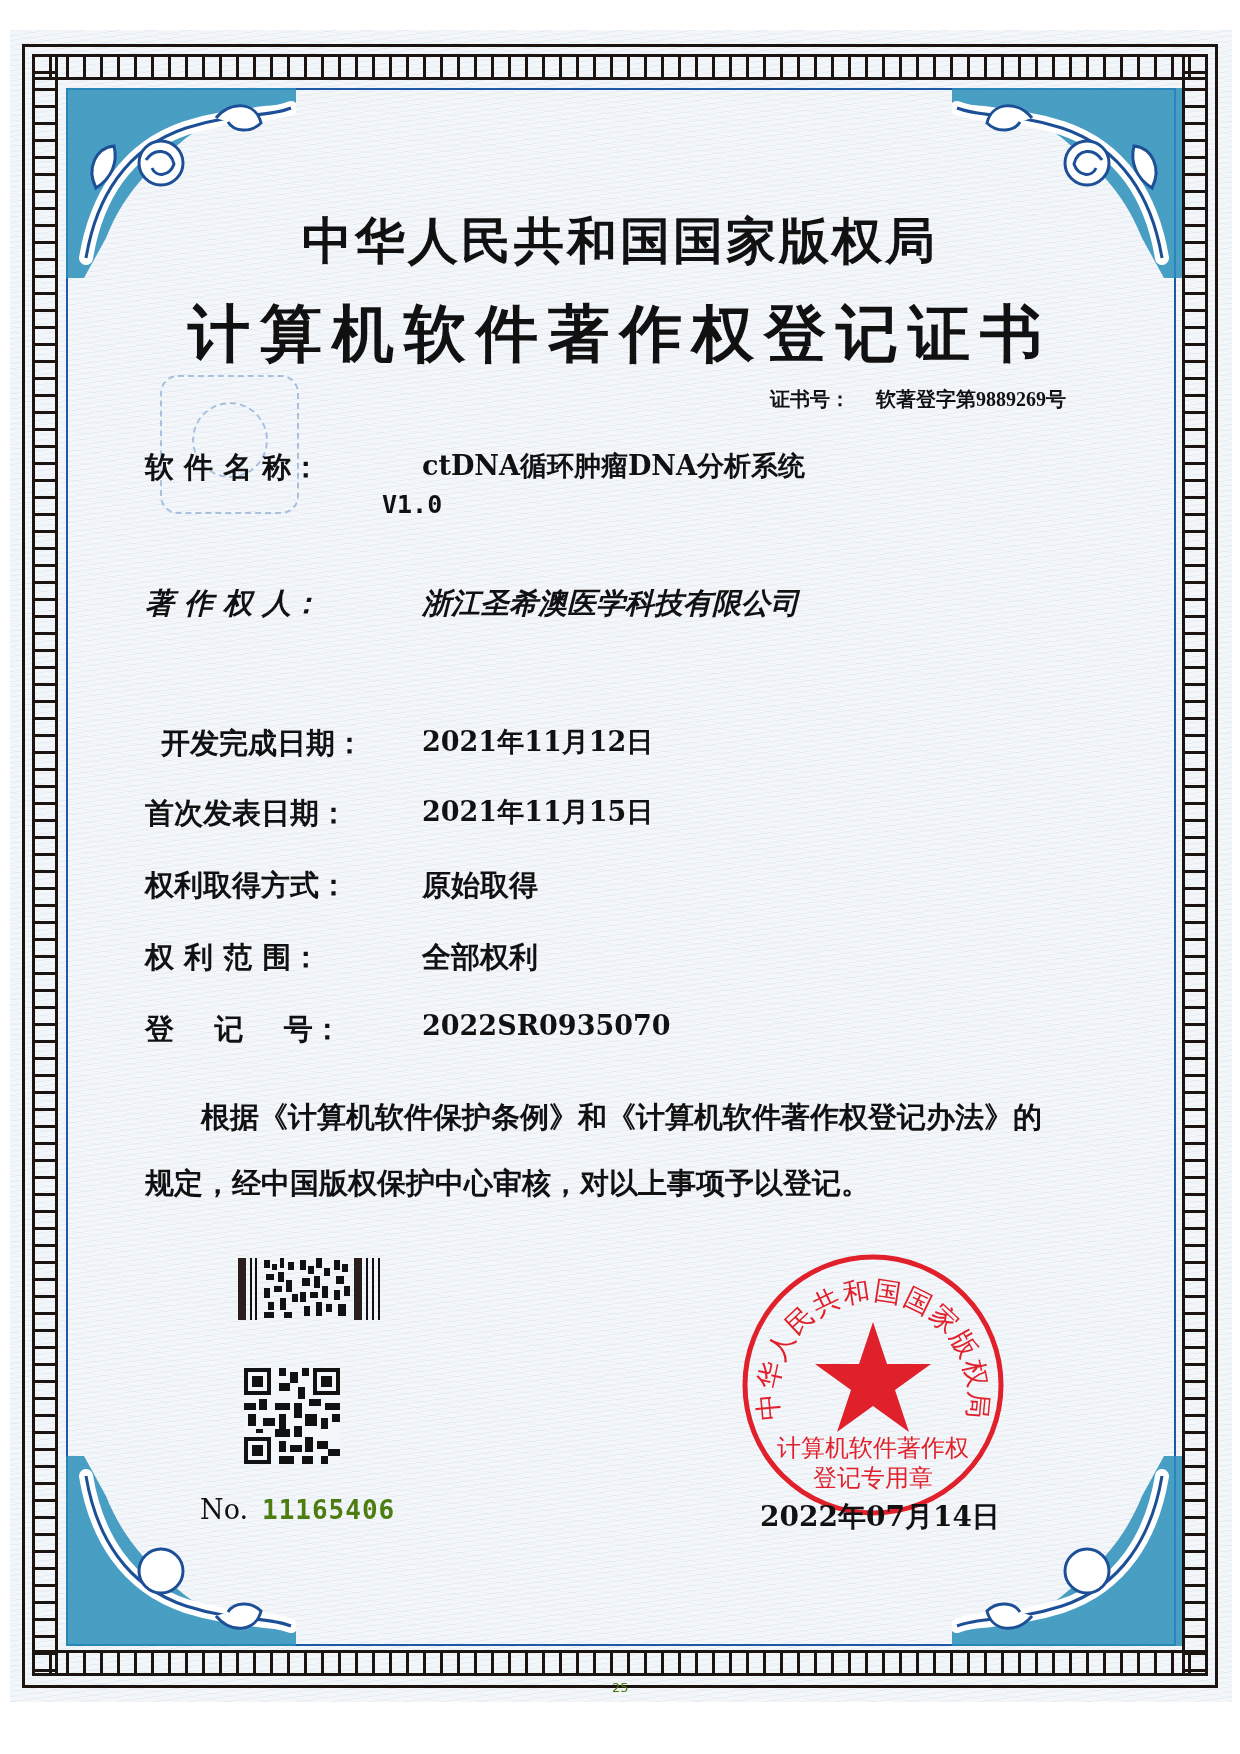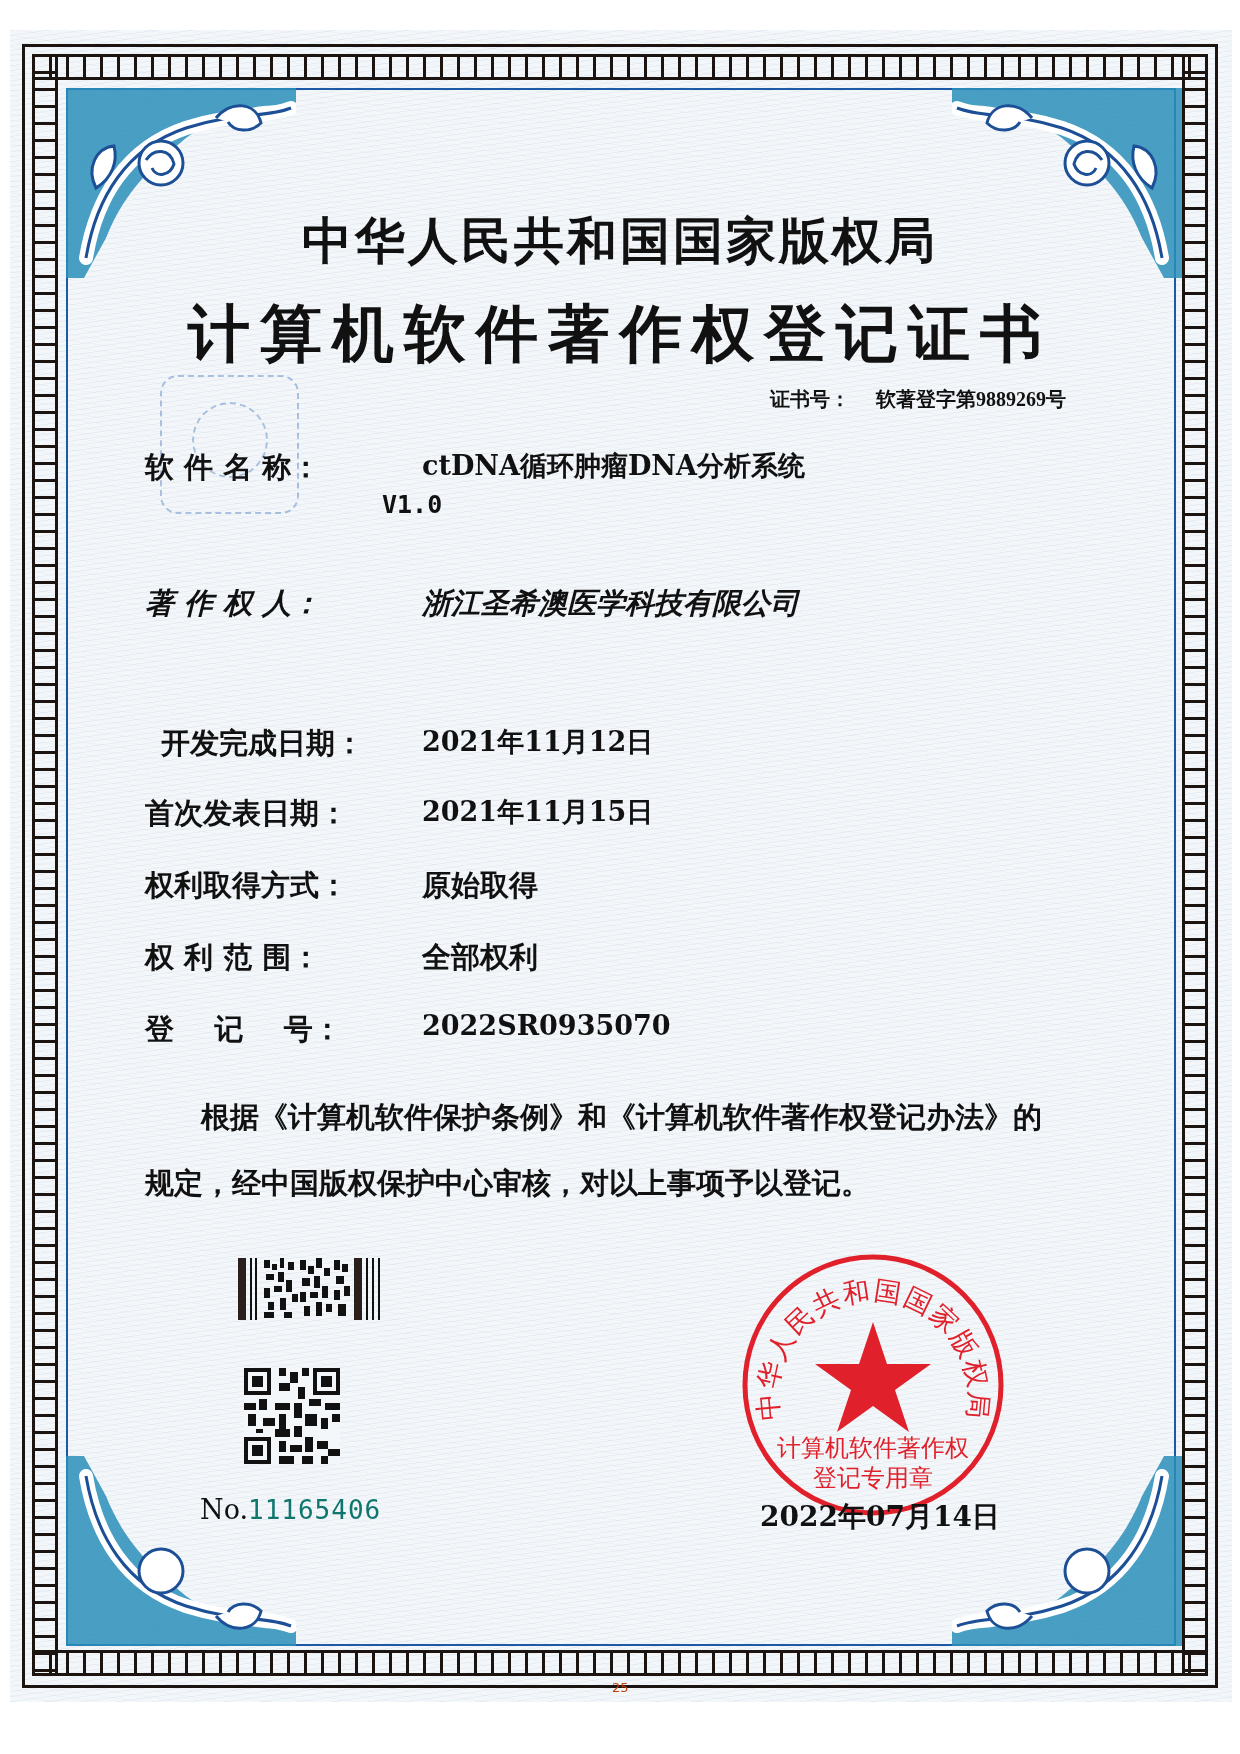--- a/index.html
+++ b/index.html
@@ -48,26 +48,26 @@
   .field .val.cjk{font-family:"DejaVu Sans","Liberation Sans",sans-serif;font-size:29px;}
   .field .val2{position:absolute;left:237px;top:42px;white-space:nowrap;font-family:"DejaVu Sans Mono","Liberation Mono",monospace;font-size:25px;font-weight:bold;}
 
   .para{position:absolute;left:145px;width:960px;font-size:29px;font-weight:bold;font-family:"DejaVu Sans","Liberation Sans",sans-serif;white-space:nowrap;}
   .para.l1{top:1098px;text-indent:56px;}
   .para.l2{top:1164px;}
 
   .barcode{position:absolute;left:238px;top:1258px;width:146px;height:62px;}
   .qrcode{position:absolute;left:244px;top:1368px;width:96px;height:96px;}
   .serial{position:absolute;left:200px;top:1494px;font-size:27px;font-family:"DejaVu Serif","Liberation Serif",serif;}
-  .serial .num{color:#0f766e;font-family:"DejaVu Sans Mono","Liberation Mono",monospace;font-size:26px;letter-spacing:1px;}
+  .serial .num{color:#4d7c0f;font-family:"DejaVu Sans Mono","Liberation Mono",monospace;font-size:26px;margin-left:14px;letter-spacing:1px;font-weight:bold;}
 
   .seal{position:absolute;left:738px;top:1250px;width:270px;height:270px;}
   .seal svg{width:100%;height:100%;display:block;}
   .issue-date{position:absolute;left:760px;top:1498px;font-size:28px;font-weight:bold;font-family:"DejaVu Serif","Liberation Serif",serif;}
-  .page-num{position:absolute;left:612px;top:1680px;font-size:13px;color:#c2410c;font-family:"DejaVu Sans","Liberation Sans",sans-serif;}
+  .page-num{position:absolute;left:612px;top:1680px;font-size:13px;color:#4d7c0f;font-family:"DejaVu Sans","Liberation Sans",sans-serif;}
 </style>
 </head>
 <body>
 
 <div class="paper"></div>
 
 <div class="outer-border"></div>
 <div class="meander top"></div>
 <div class="meander bottom"></div>
 <div class="meander left"></div>

